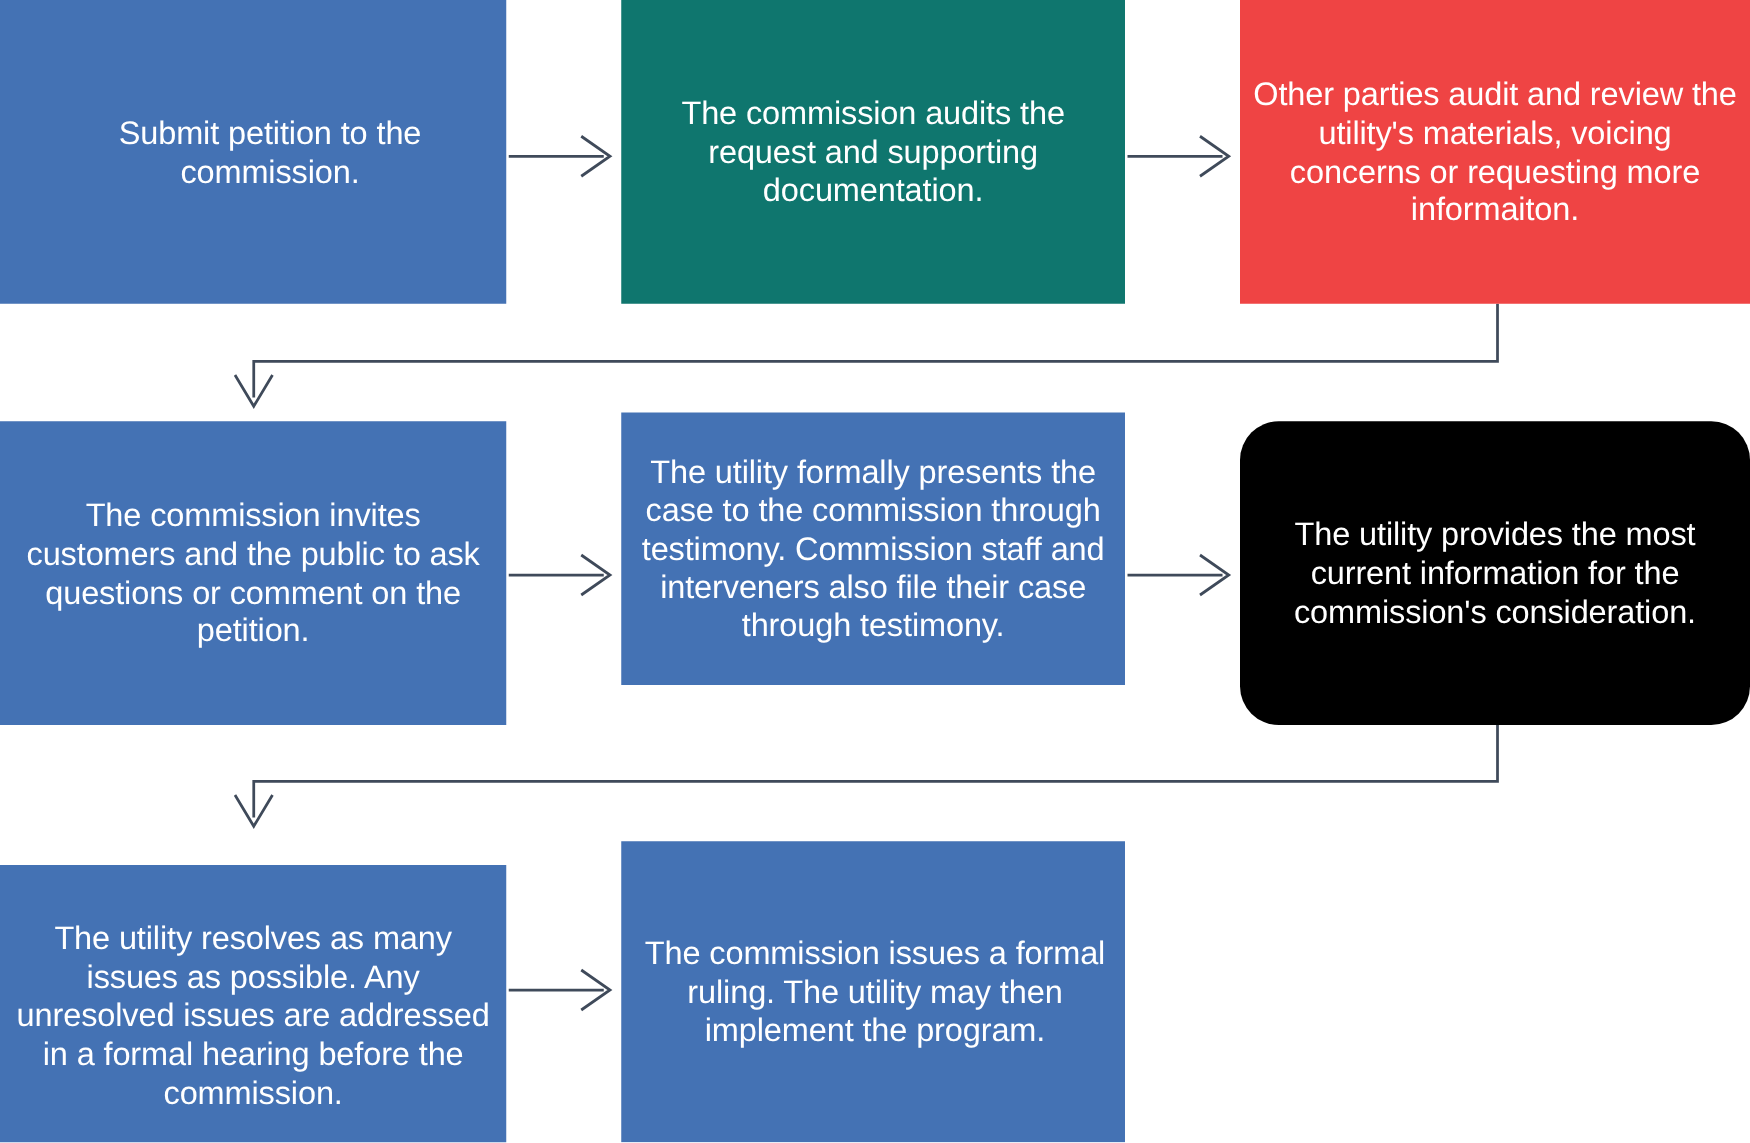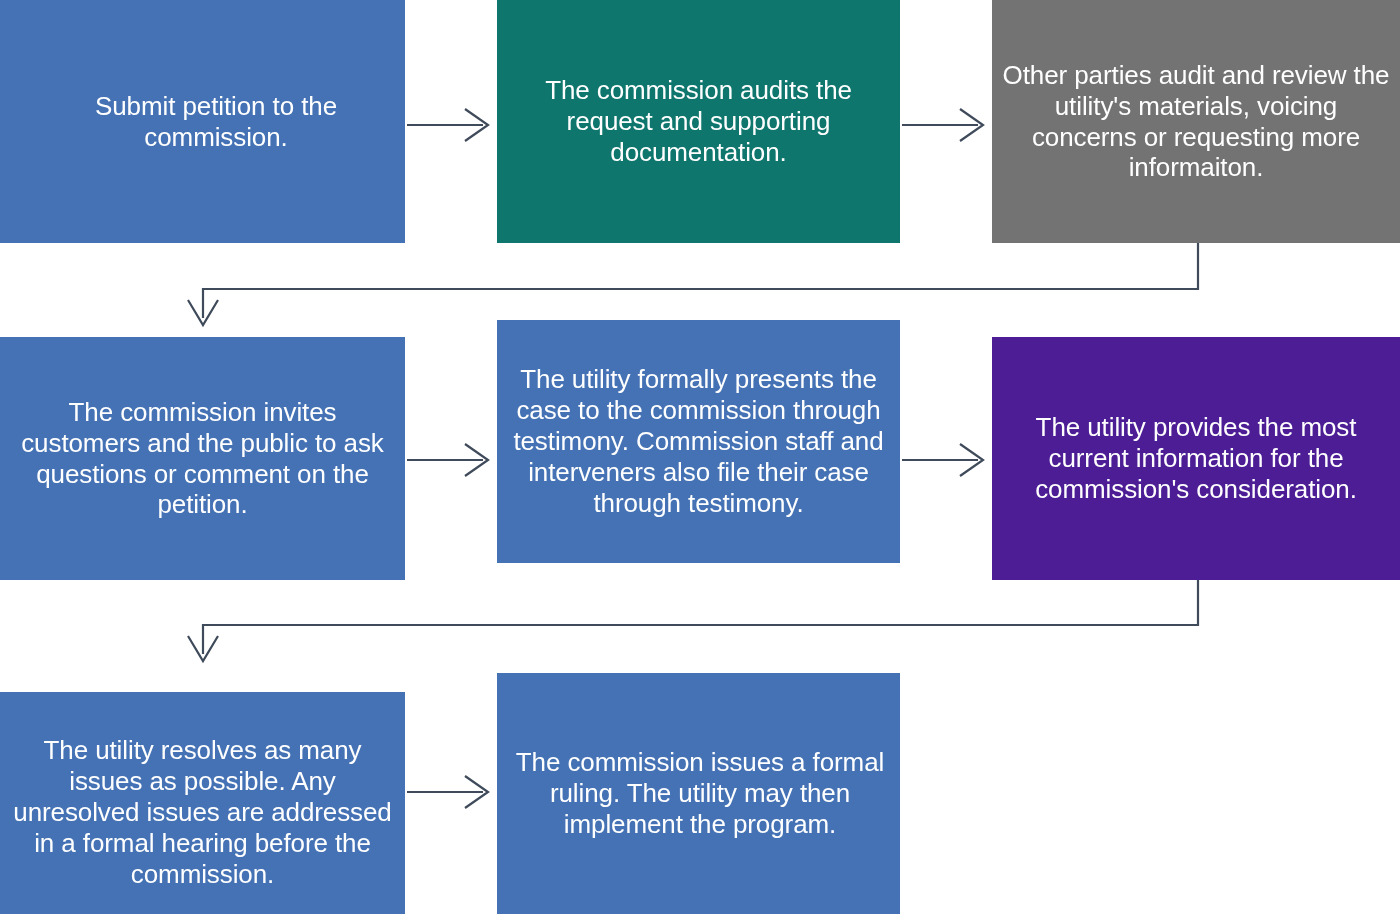--- a/index.html
+++ b/index.html
@@ -36,21 +36,21 @@
     display: block;
     width: 100%;
     white-space: pre-line;
   }
   
   #node-1 { left: 0px;    top: 0px;   width: 405px; height: 243px; }
   #node-2 { left: 497px;  top: 0px;   width: 403px; height: 243px; }
   #node-3 { left: 992px;  top: 0px;   width: 408px; height: 243px; }
   
   #node-4 { left: 0px;    top: 337px; width: 405px; height: 243px; }
-  #node-5 { left: 497px;  top: 320px; width: 403px; height: 243px; }
+  #node-5 { left: 497px;  top: 330px; width: 403px; height: 218px; }
   #node-6 { left: 992px;  top: 337px; width: 408px; height: 243px; }
   
   #node-7 { left: 0px;    top: 692px; width: 405px; height: 241px; }
   #node-8 { left: 497px;  top: 673px; width: 403px; height: 241px; padding-left: 13px; }
 
   .connector {
     position: absolute;
     left: 0;
     top: 0;
     width: 1400px;
@@ -114,33 +114,33 @@
   </svg>
 
   <div class="node" id="node-1" style="background: rgb(68, 114, 180); color: rgb(255, 255, 255); padding-left: 37px;">
     <span class="node-text">Submit petition to the commission.</span>
   </div>
 
   <div class="node" id="node-2" style="background: #0f766e; color: rgb(255, 255, 255); text-align: center;">
     <span class="node-text">The commission audits the request and supporting documentation.</span>
   </div>
 
-  <div class="node" id="node-3" style="background: #737373; color: rgb(255, 255, 255);">
+  <div class="node" id="node-3" style="background: #ef4444; color: rgb(255, 255, 255);">
     <span class="node-text">Other parties audit and review the utility's materials, voicing concerns or requesting more informaiton.</span>
   </div>
 
   <div class="node" id="node-4" style="background: rgb(68, 114, 180); color: rgb(255, 255, 255);">
     <span class="node-text">The commission invites customers and the public to ask questions or comment on the petition.</span>
   </div>
 
   <div class="node" id="node-5" style="background: rgb(68, 114, 180); color: rgb(255, 255, 255);">
     <span class="node-text">The utility formally presents the case to the commission through testimony. Commission staff and interveners also file their case through testimony.</span>
   </div>
 
-  <div class="node" id="node-6" style="background: #4c1d95; color: rgb(255, 255, 255);">
+  <div class="node" id="node-6" style="background: #000000; color: rgb(255, 255, 255); border-radius: 31px;">
     <span class="node-text">The utility provides the most current information for the commission's consideration.</span>
   </div>
 
   <div class="node" id="node-7" style="background: rgb(68, 114, 180); color: rgb(255, 255, 255);">
     <span class="node-text">The utility resolves as many issues as possible. Any unresolved issues are addressed in a formal hearing before the commission.</span>
   </div>
 
   <div class="node" id="node-8" style="background: rgb(68, 114, 180); color: rgb(255, 255, 255);">
     <span class="node-text">The commission issues a formal ruling. The utility may then implement the program.</span>
   </div>

